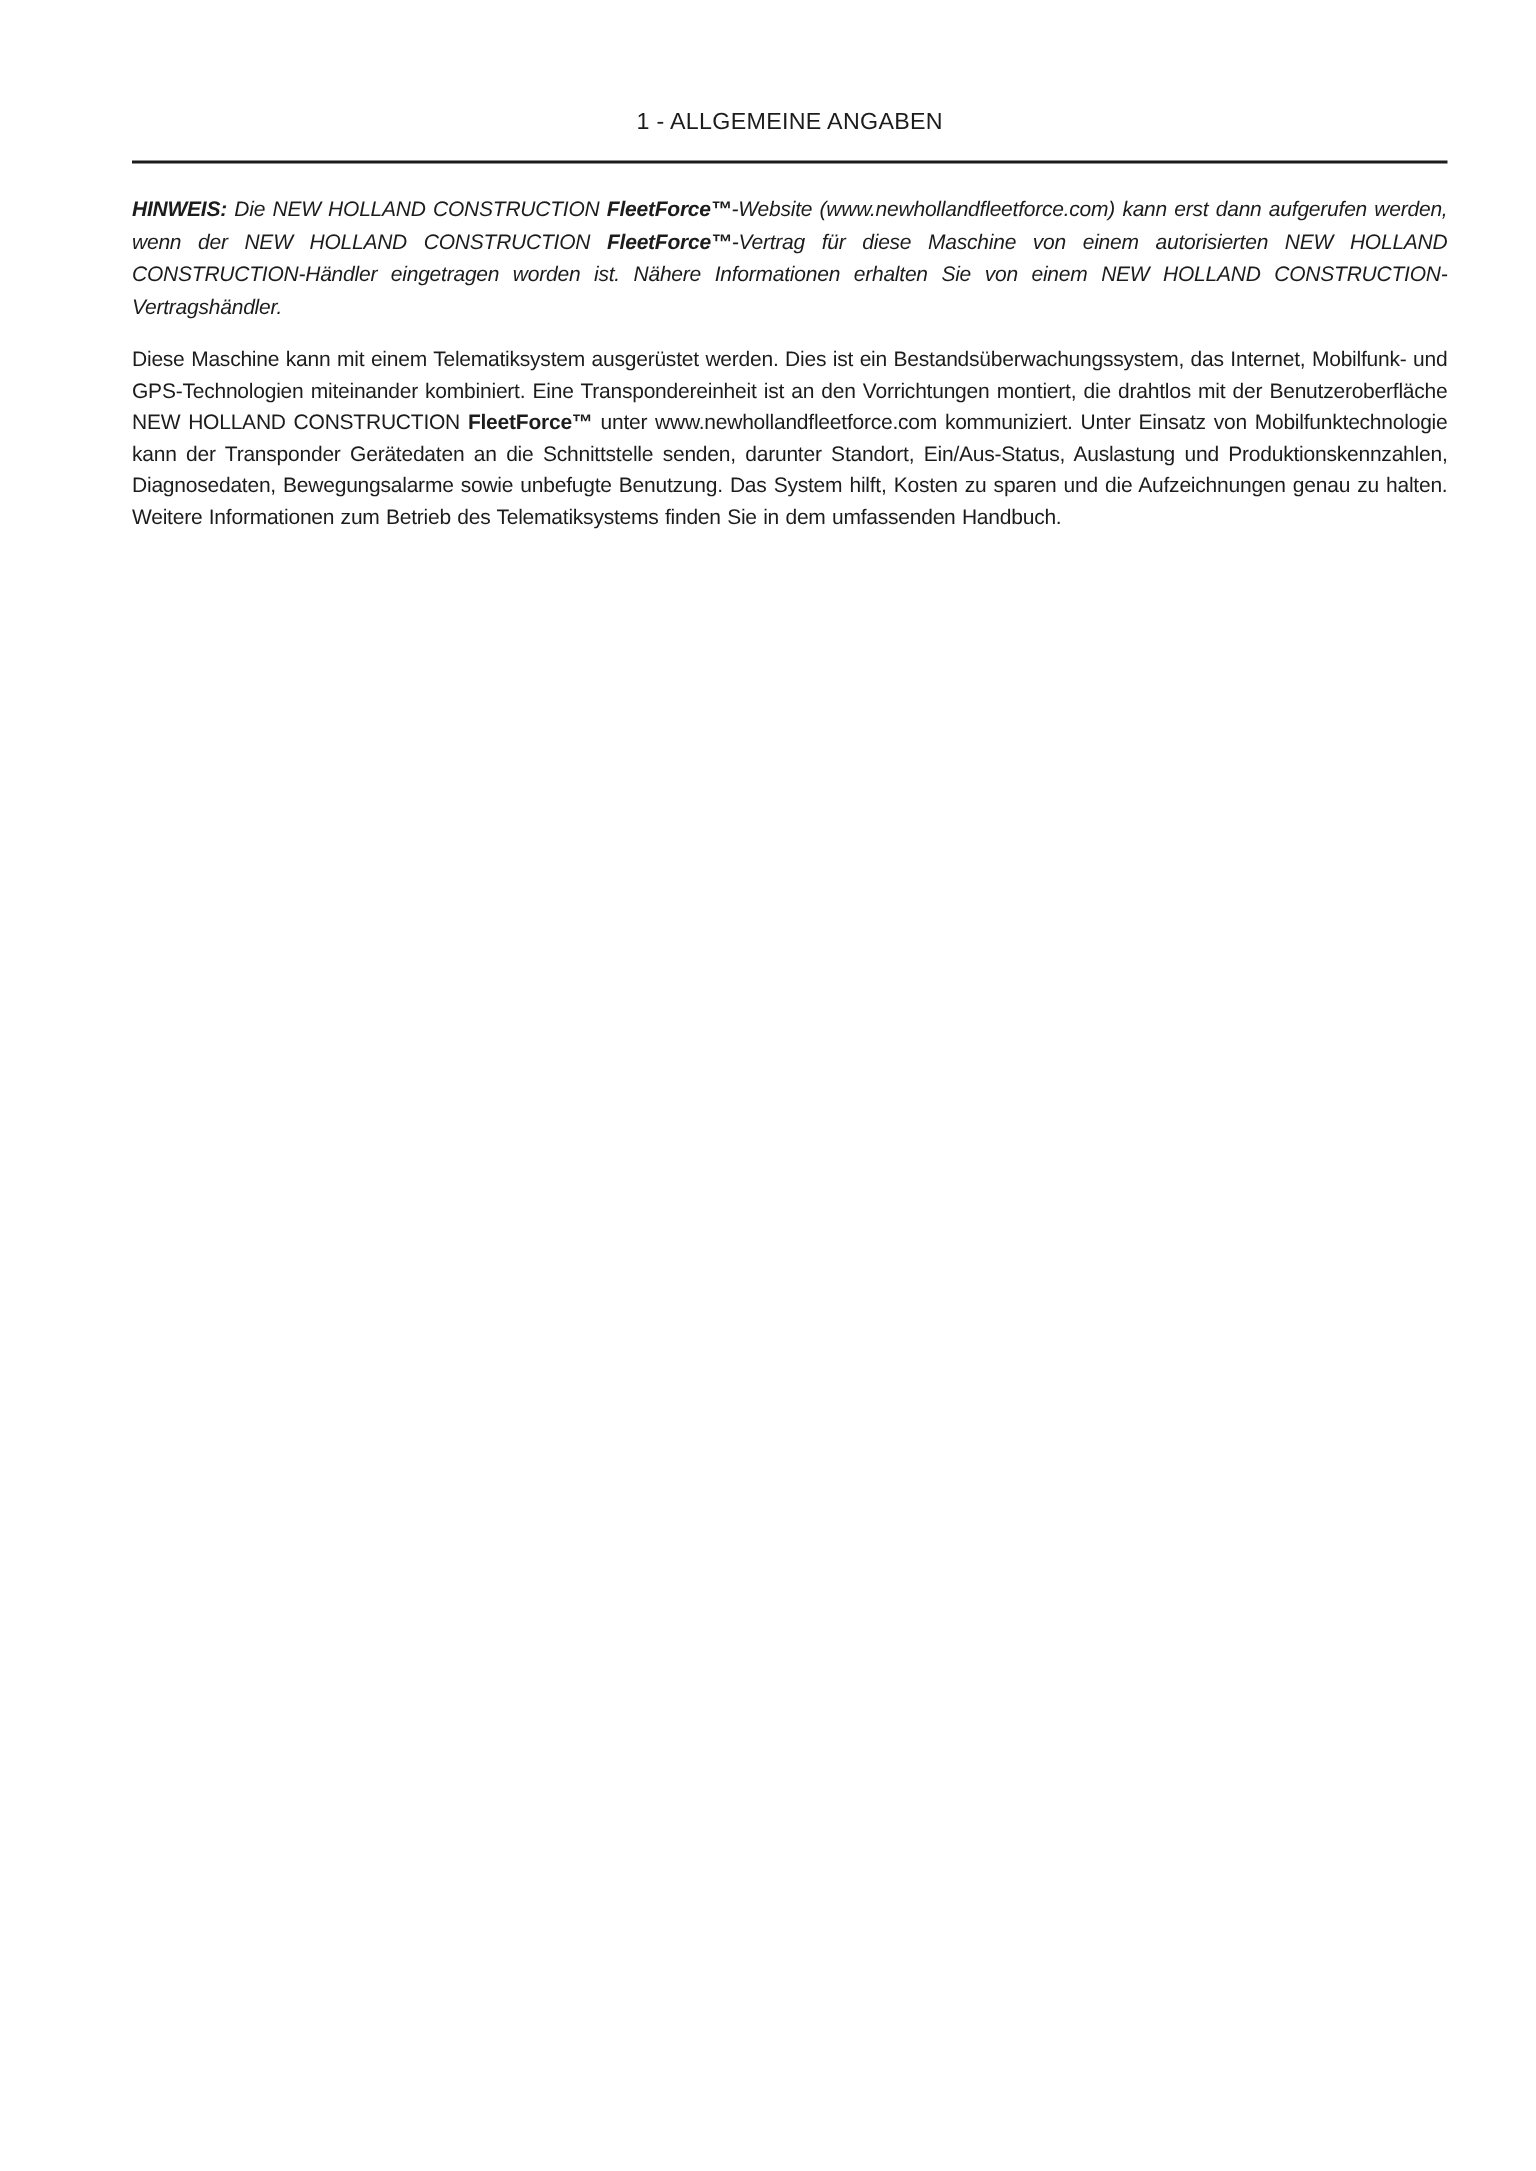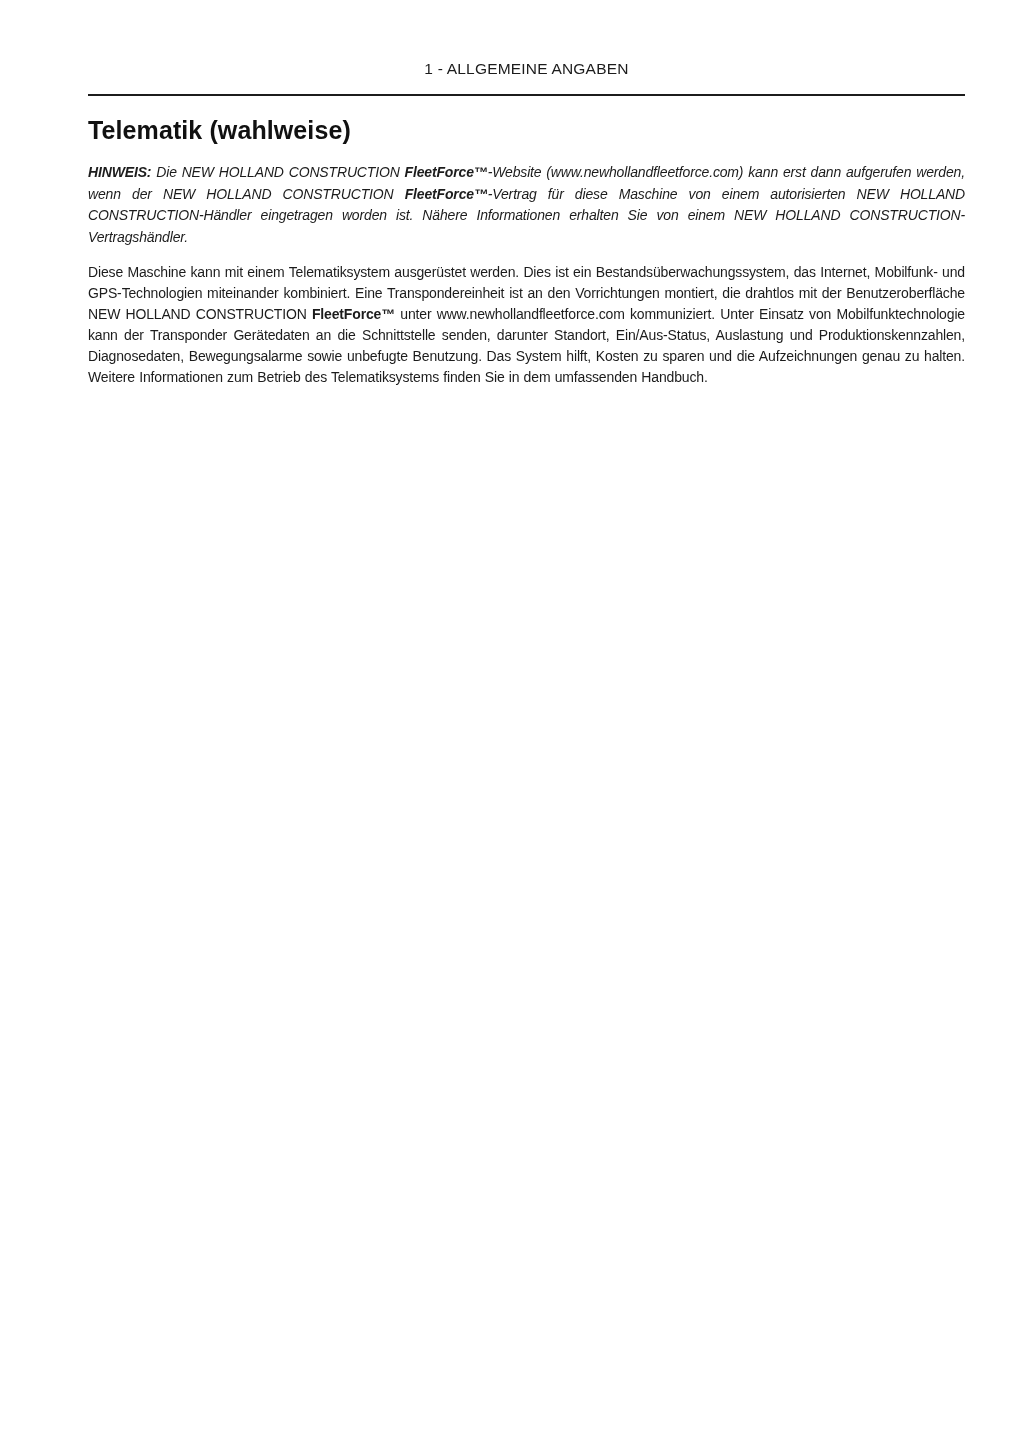--- a/index.html
+++ b/index.html
@@ -4,21 +4,21 @@
 <style>
   html, body {
     margin: 0;
     padding: 0;
     background: #ffffff;
   }
   .page {
     position: relative;
     width: 1024px;
     height: 1092px;
-    margin: 5px auto;
+    margin: 18px auto;
     background: #ffffff;
     font-family: "Liberation Sans", sans-serif;
     color: #1c1c1c;
     overflow: hidden;
   }
   
   .running-head {
     position: absolute;
     top: 55px;
     left: 88px;
@@ -84,21 +84,20 @@
 </head>
 <body>
 
 <div class="page">
 
   <div class="running-head">1 - ALLGEMEINE ANGABEN</div>
 
   <div class="header-rule"></div>
 
   <div class="content">
-    <h1 class="page-title">Telematik (wahlweise)</h1>
 
     <p class="para note"><span class="seg-bold-italic">HINWEIS:</span><span class="seg-italic"> Die NEW HOLLAND CONSTRUCTION </span><span class="seg-bold-italic">FleetForce™</span><span class="seg-italic">-Website (www.newhollandfleetforce.com) kann erst dann aufgerufen werden, wenn der NEW HOLLAND CONSTRUCTION </span><span class="seg-bold-italic">FleetForce™</span><span class="seg-italic">-Vertrag für diese Maschine von einem autorisierten NEW HOLLAND CONSTRUCTION-Händler eingetragen worden ist. Nähere Informationen erhalten Sie von einem NEW HOLLAND CONSTRUCTION-Vertragshändler.</span></p>
 
     <p class="para"><span class="seg-regular">Diese Maschine kann mit einem Telematiksystem ausgerüstet werden. Dies ist ein Bestandsüberwachungssystem, das Internet, Mobilfunk- und GPS-Technologien miteinander kombiniert. Eine Transpondereinheit ist an den Vorrichtungen montiert, die drahtlos mit der Benutzeroberfläche NEW HOLLAND CONSTRUCTION </span><span class="seg-bold">FleetForce™</span><span class="seg-regular"> unter www.newhollandfleetforce.com kommuniziert. Unter Einsatz von Mobilfunktechnologie kann der Transponder Gerätedaten an die Schnittstelle senden, darunter Standort, Ein/Aus-Status, Auslastung und Produktionskennzahlen, Diagnosedaten, Bewegungsalarme sowie unbefugte Benutzung. Das System hilft, Kosten zu sparen und die Aufzeichnungen genau zu halten. Weitere Informationen zum Betrieb des Telematiksystems finden Sie in dem umfassenden Handbuch.</span></p>
   </div>
 
   <div class="footer">
     <div class="page-number">1-3</div>
   </div>
 

